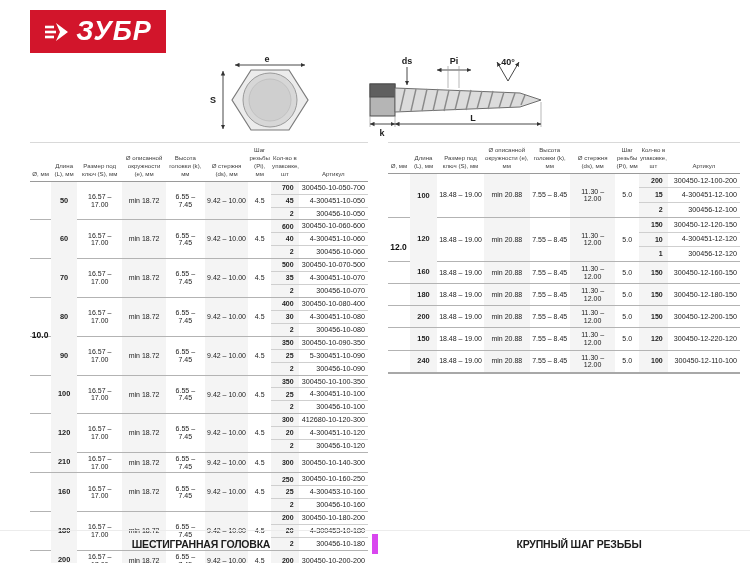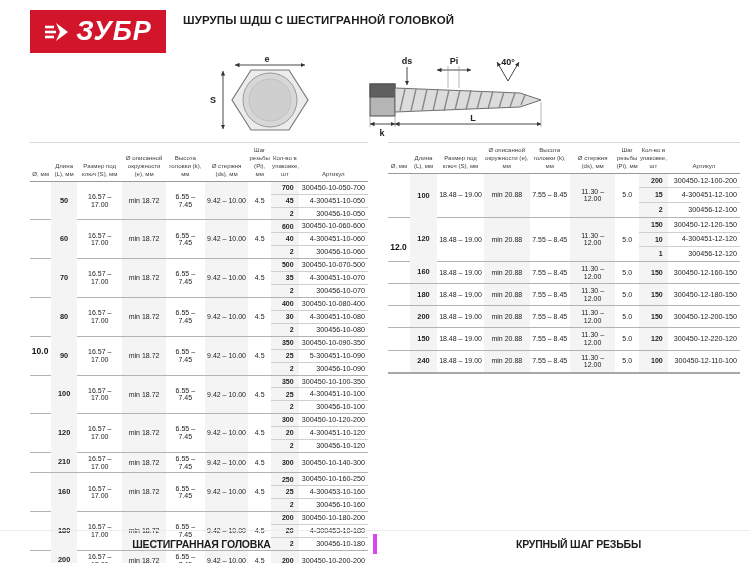--- a/index.html
+++ b/index.html
@@ -40,50 +40,49 @@
   table.tbl td.qty{text-align:right;padding-right:5px;font-weight:bold;border-bottom:1px solid #cfcfcf;}
   table.tbl td.article{text-align:right;padding-right:3px;font-weight:normal;font-size:7.2px;border-bottom:1px solid #cfcfcf;}
   table.tbl td.dim,table.tbl td.diam-cell{border-bottom:1px solid #b3b3b3;}
   table.tbl tr.group-end td{border-bottom:1px solid #b3b3b3;}
   td.c2,td.c4,td.c6,td.c8{background:#f4f4f4;}
   th.c1{width:6%;} th.c2{width:7.5%;} th.c3{width:13.5%;} th.c4{width:13%;}
   th.c5{width:11.5%;} th.c6{width:13%;} th.c7{width:6.5%;} th.c8{width:8%;} th.c9{width:21%;}
   .diam-label{
     position:absolute;left:0;width:6%;text-align:center;font-weight:bold;font-size:8.5px;color:#111;
   }
-  .t1 .diam-label{top:204px;}
+  .t1 .diam-label{top:188px;}
   .t2 .diam-label{top:100px;}
   
   .footer{
     position:absolute;left:0;bottom:6px;width:750px;height:26px;display:flex;align-items:center;
     border-top:1px solid #ececec;
   }
   .footer-cell{
     flex:1;text-align:center;font-weight:bold;font-size:10.5px;color:#1d1d1d;letter-spacing:-0.2px;
   }
-  .footer-cell + .footer-cell{border-left:4px solid #d946ef;}
+  .footer-cell + .footer-cell{border-left:6px solid #d946ef;}
   .footer-cell{line-height:20px;padding-left:30px;}
 </style>
 </head>
 <body>
 
 <div class="logo">
   <svg width="26" height="26" viewBox="0 0 26 26">
     <g stroke="#ffffff" stroke-width="2.6" fill="none">
       <line x1="1" y1="8" x2="10" y2="8"></line>
       <line x1="1" y1="13" x2="12" y2="13"></line>
       <line x1="1" y1="18" x2="10" y2="18"></line>
     </g>
     <path d="M12 4 L24 13 L12 22 L16 13 Z" fill="#ffffff"></path>
   </svg>
   <span class="logo-text">ЗУБР</span>
 </div>
 
 <div class="title">
-  <div>ШУРУПЫ ШДШ С ШЕСТИГРАННОЙ ГОЛОВКОЙ</div>
 </div>
 
 <svg class="diagram" viewBox="0 0 385 84">
   <defs>
     <marker id="ae" markerWidth="7" markerHeight="7" refX="5" refY="2.5" orient="auto">
       <path d="M0,0 L5,2.5 L0,5 Z" fill="#333"></path>
     </marker>
     <marker id="as" markerWidth="7" markerHeight="7" refX="0" refY="2.5" orient="auto">
       <path d="M5,0 L0,2.5 L5,5 Z" fill="#333"></path>
     </marker>
@@ -278,21 +277,21 @@
         </tr>
         <tr>
           <td class="diam-cell c1" rowspan="3"></td>
           <td class="len c2" rowspan="3">120</td>
           <td class="dim c3" rowspan="3">16.57 – 17.00</td>
           <td class="dim c4" rowspan="3">min 18.72</td>
           <td class="dim c5" rowspan="3">6.55 – 7.45</td>
           <td class="dim c6" rowspan="3">9.42 – 10.00</td>
           <td class="dim c7" rowspan="3">4.5</td>
           <td class="qty c8">300</td>
-          <td class="article c9">300450-10-120-200</td>
+          <td class="article c9">412680-10-120-300</td>
         </tr>
         <tr>
           <td class="qty c8">20</td>
           <td class="article c9">4-300451-10-120</td>
         </tr>
         <tr class="group-end">
           <td class="qty c8">2</td>
           <td class="article c9">300456-10-120</td>
         </tr>
         <tr class="group-end">

